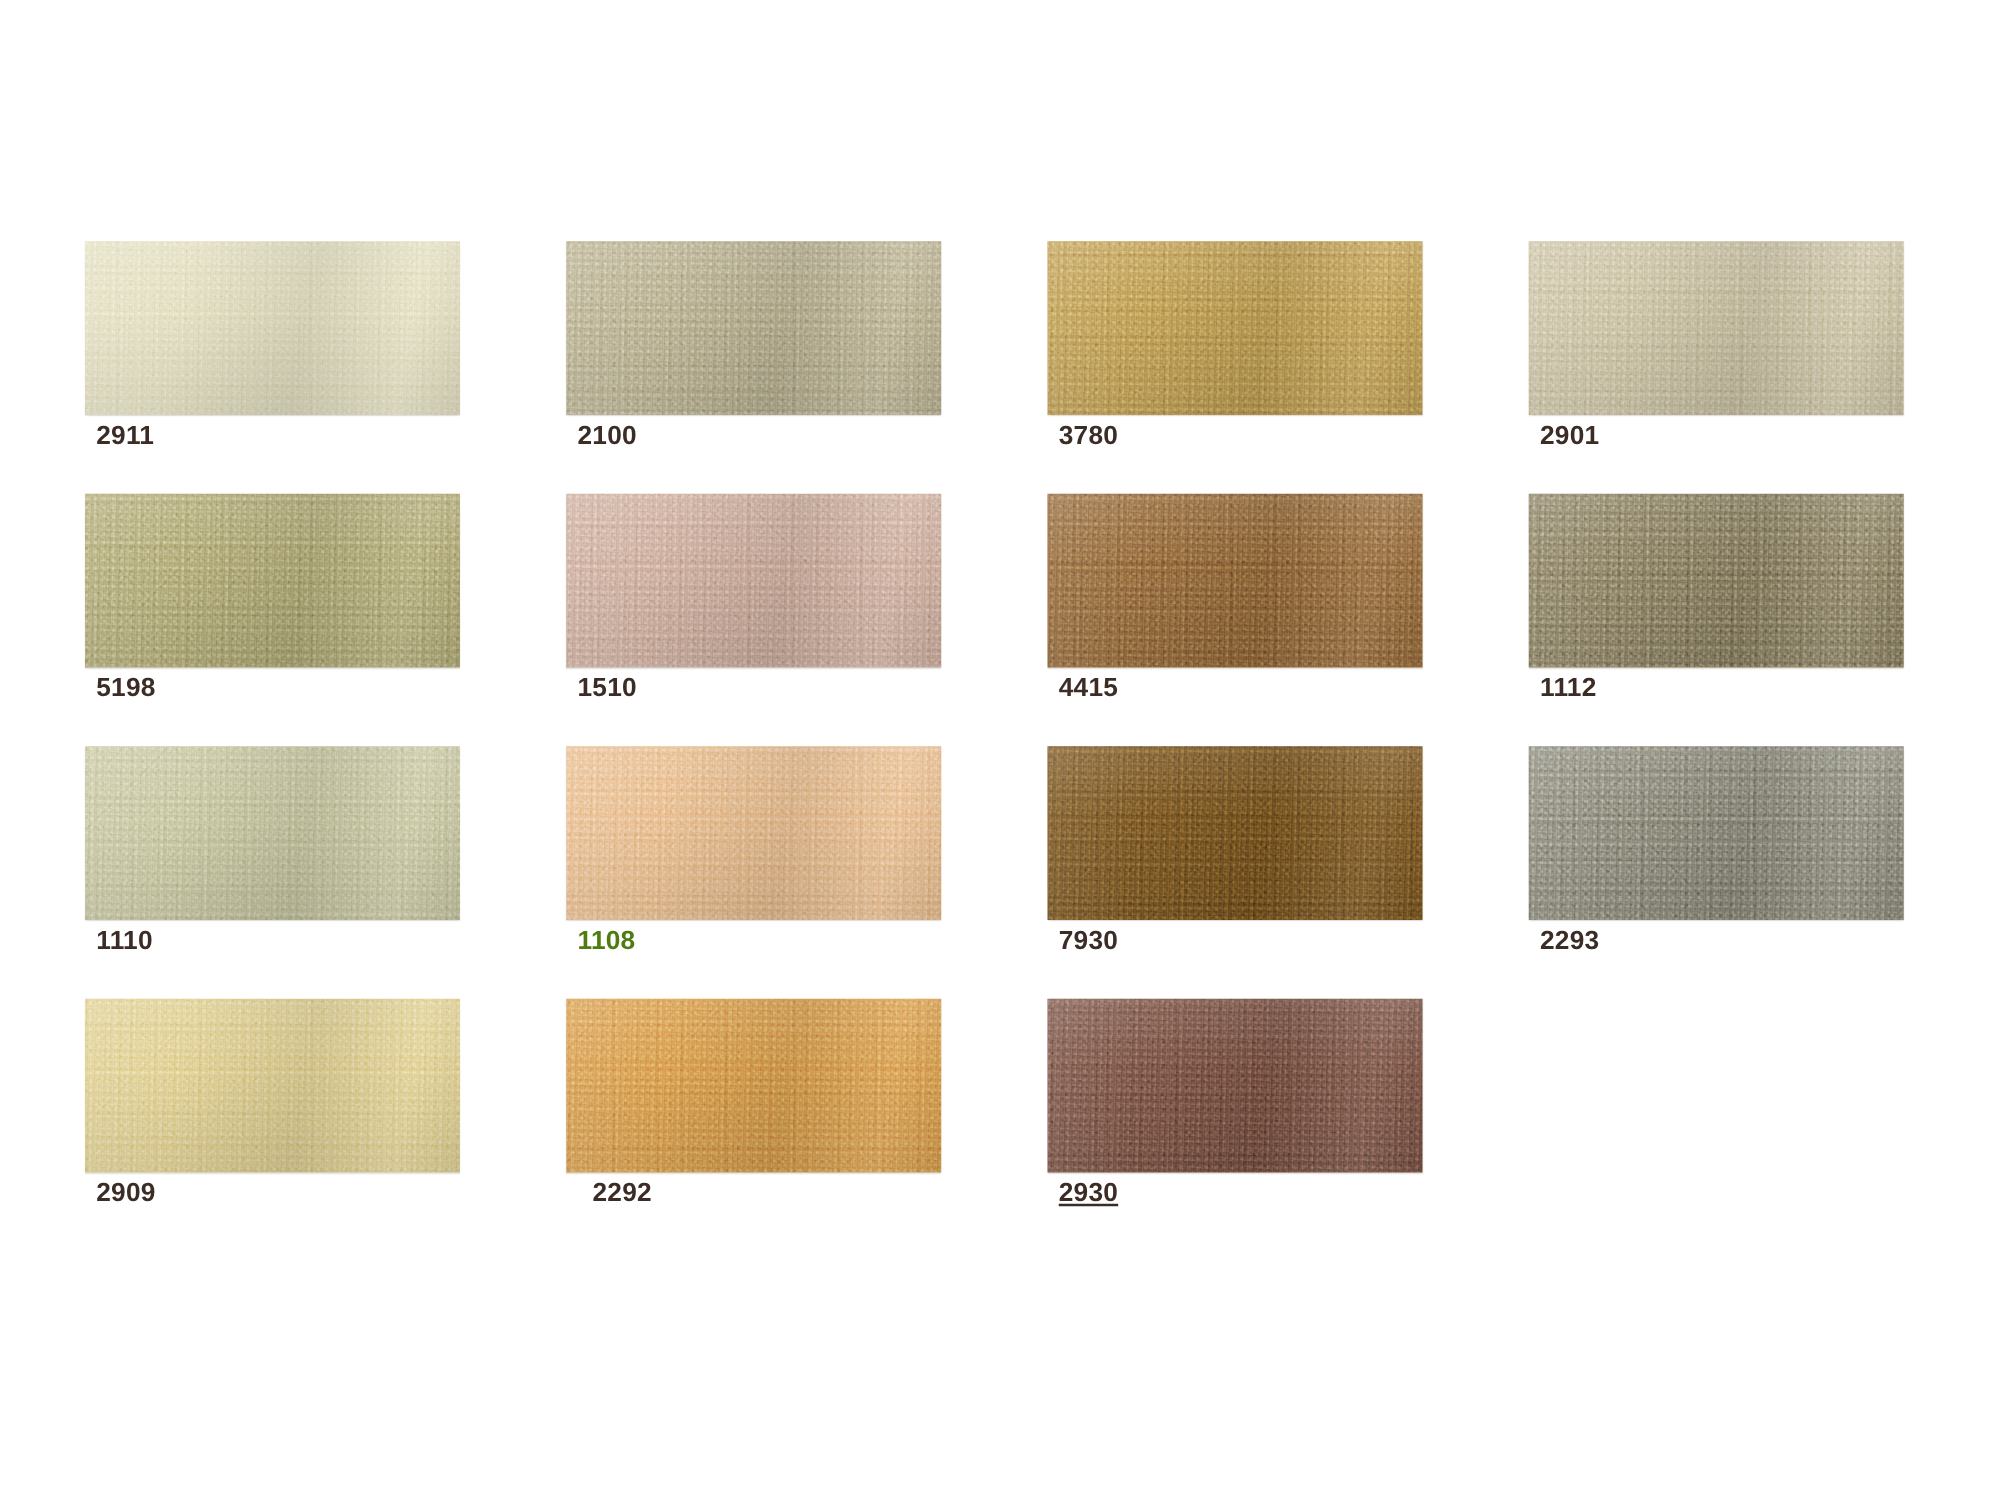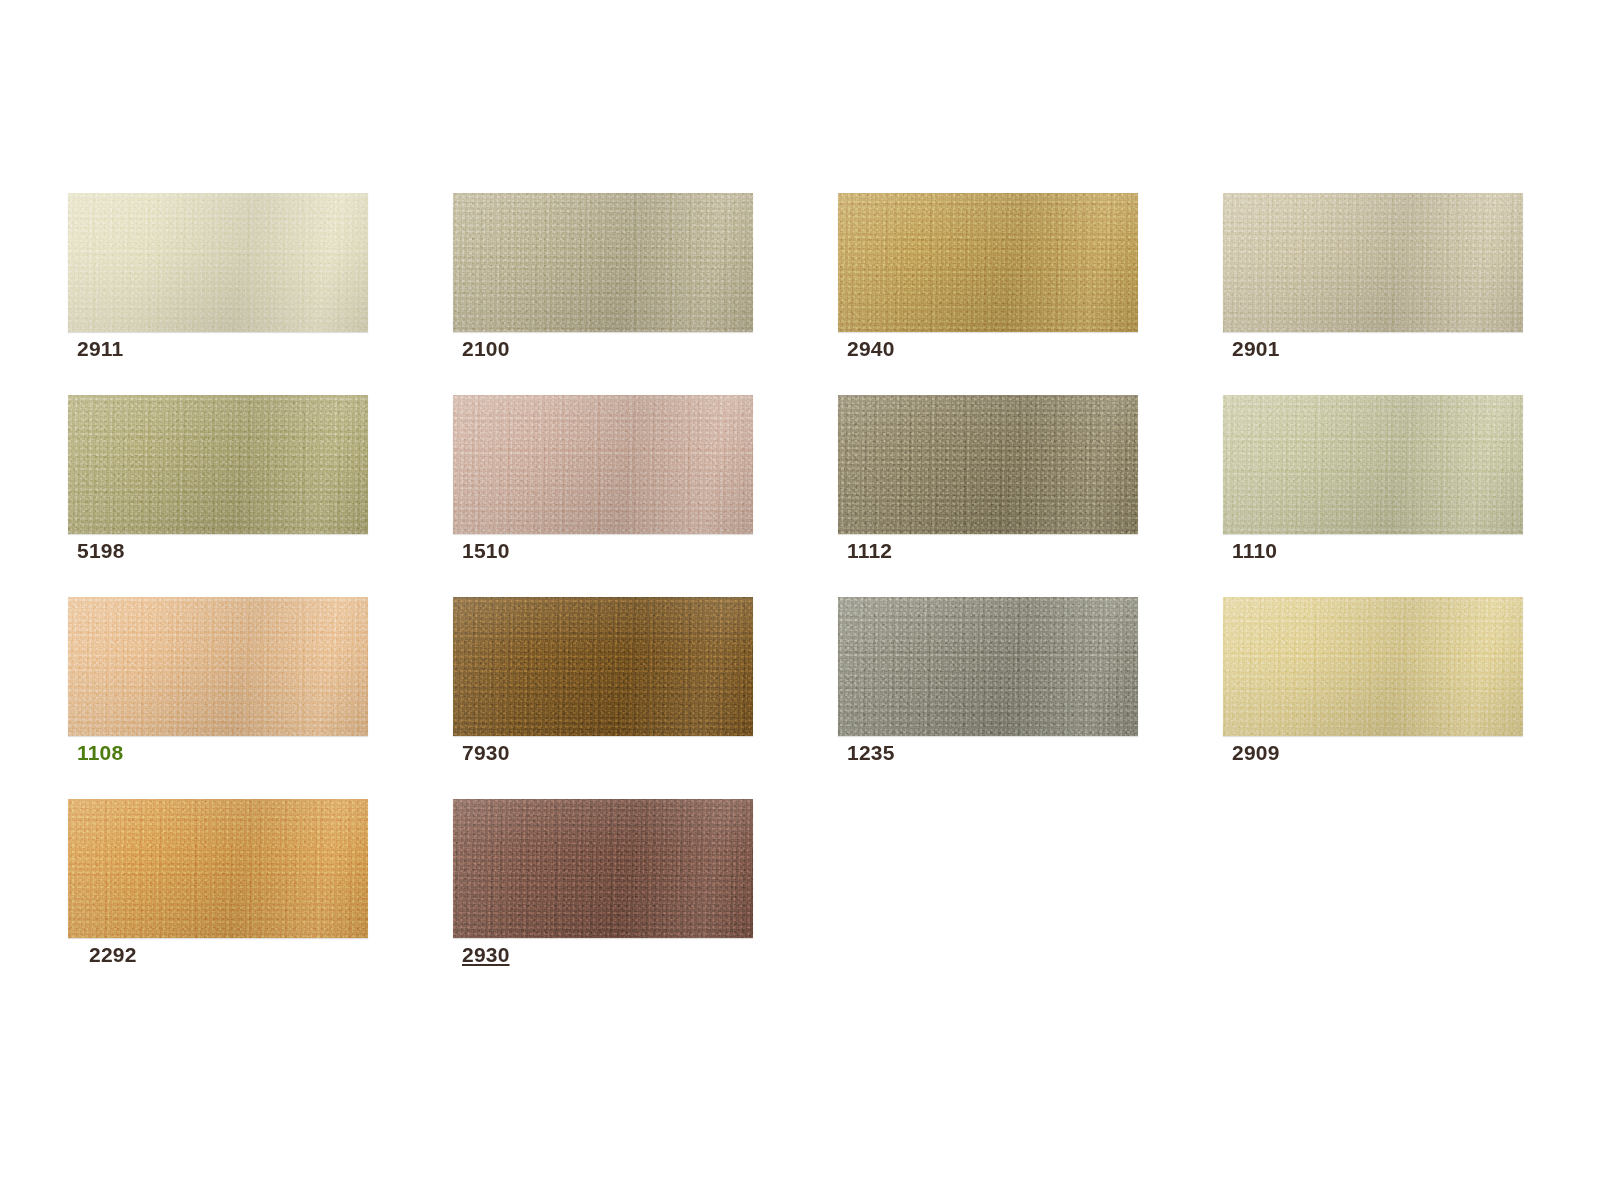--- a/index.html
+++ b/index.html
@@ -116,21 +116,21 @@
           <div class="sheen"></div>
         </div>
         <div class="swatch-label" style="color: rgb(59, 45, 37);">2100</div>
       </div>
       <div class="swatch-cell">
         <div class="swatch-chip" style="background-color: rgb(193, 160, 85);">
           <div class="tex" style="background-position: 3px 0px, 6px 5px, 4px 5px, 5px 9px, 5px 9px, 5px 4px;"></div>
           <div class="tex2"></div>
           <div class="sheen"></div>
         </div>
-        <div class="swatch-label" style="color: rgb(59, 45, 37);">2940</div>
+        <div class="swatch-label" style="color: rgb(59, 45, 37);">3780</div>
       </div>
       <div class="swatch-cell">
         <div class="swatch-chip" style="background-color: rgb(205, 196, 166);">
           <div class="tex" style="background-position: 4px 1px, 3px 6px, 5px 4px, 6px 6px, 6px 10px, 4px 5px;"></div>
           <div class="tex2"></div>
           <div class="sheen"></div>
         </div>
         <div class="swatch-label" style="color: rgb(59, 45, 37);">2901</div>
       </div>
       <div class="swatch-cell">
@@ -143,20 +143,28 @@
       </div>
       <div class="swatch-cell">
         <div class="swatch-chip" style="background-color: rgb(207, 176, 160);">
           <div class="tex" style="background-position: 1px 0px, 5px 3px, 1px 4px, 5px 8px, 8px 9px, 4px 1px;"></div>
           <div class="tex2"></div>
           <div class="sheen"></div>
         </div>
         <div class="swatch-label" style="color: rgb(59, 45, 37);">1510</div>
       </div>
       <div class="swatch-cell">
+        <div class="swatch-chip" style="background-color: rgb(150, 107, 60);">
+          <div class="tex" style="background-position: 2px 1px, 6px 4px, 2px 5px, 6px 9px, 2px 10px, 5px 2px;"></div>
+          <div class="tex2"></div>
+          <div class="sheen"></div>
+        </div>
+        <div class="swatch-label" style="color: rgb(59, 45, 37);">4415</div>
+      </div>
+      <div class="swatch-cell">
         <div class="swatch-chip" style="background-color: rgb(142, 132, 102);">
           <div class="tex" style="background-position: 3px 2px, 3px 5px, 3px 4px, 7px 6px, 3px 11px, 4px 3px;"></div>
           <div class="tex2"></div>
           <div class="sheen"></div>
         </div>
         <div class="swatch-label" style="color: rgb(59, 45, 37);">1112</div>
       </div>
       <div class="swatch-cell">
         <div class="swatch-chip" style="background-color: rgb(201, 200, 163);">
           <div class="tex" style="background-position: 4px 0px, 4px 6px, 4px 5px, 5px 7px, 4px 9px, 5px 4px;"></div>
@@ -180,21 +188,21 @@
           <div class="sheen"></div>
         </div>
         <div class="swatch-label" style="color: rgb(59, 45, 37);">7930</div>
       </div>
       <div class="swatch-cell">
         <div class="swatch-chip" style="background-color: rgb(142, 141, 125);">
           <div class="tex" style="background-position: 2px 0px, 3px 4px, 1px 4px, 5px 6px, 7px 9px, 4px 1px;"></div>
           <div class="tex2"></div>
           <div class="sheen"></div>
         </div>
-        <div class="swatch-label" style="color: rgb(59, 45, 37);">1235</div>
+        <div class="swatch-label" style="color: rgb(59, 45, 37);">2293</div>
       </div>
       <div class="swatch-cell">
         <div class="swatch-chip" style="background-color: rgb(225, 209, 148);">
           <div class="tex" style="background-position: 3px 1px, 4px 5px, 2px 5px, 6px 7px, 8px 10px, 5px 2px;"></div>
           <div class="tex2"></div>
           <div class="sheen"></div>
         </div>
         <div class="swatch-label" style="color: rgb(59, 45, 37);">2909</div>
       </div>
       <div class="swatch-cell">

